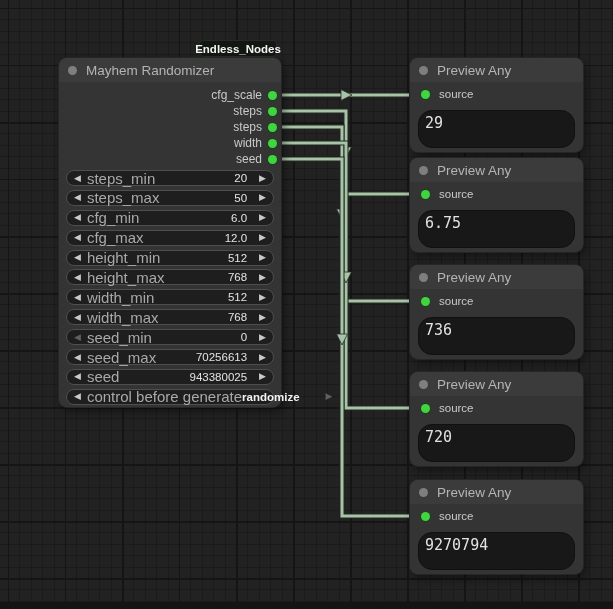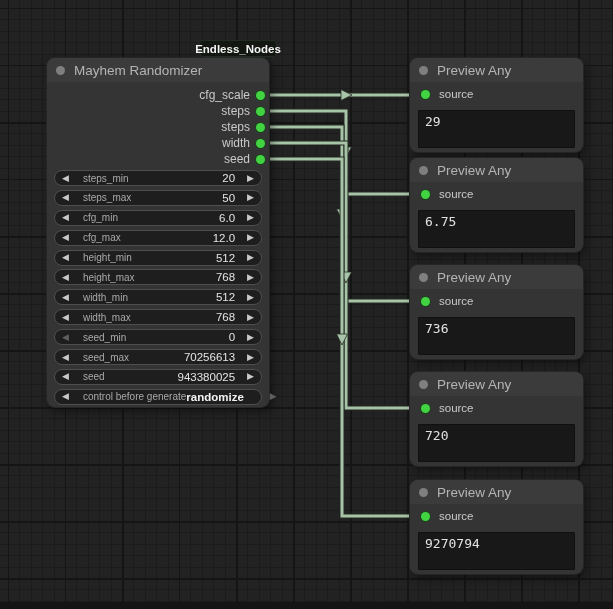--- a/index.html
+++ b/index.html
@@ -23,45 +23,45 @@
     position:absolute;background:#343434;border-radius:8px;z-index:2;
     box-shadow:0 0 0 1px #262626, 3px 4px 10px rgba(0,0,0,.45);
   }
   .titlebar{
     position:absolute;left:0;top:0;right:0;height:24px;background:#3b3b3b;
     border-radius:8px 8px 0 0;display:flex;align-items:center;
   }
   .tdot{width:9px;height:9px;border-radius:50%;background:#7f7f7f;margin-left:9px;flex:0 0 auto;}
   .ttext{color:#b4b4b4;font-size:13.5px;margin-left:9px;white-space:nowrap;}
 
-  .randomizer{left:47px;top:58px;width:222px;height:349px;}
+  .randomizer{left:59px;top:58px;width:222px;height:349px;}
   .outputs{position:absolute;left:0;top:29px;right:0;}
   .outrow{height:16px;display:flex;align-items:center;justify-content:flex-end;padding-right:4px;}
   .outlabel{color:#c9c9c9;font-size:12px;margin-right:6px;}
   .slot{width:9px;height:9px;border-radius:50%;background:#41d341;box-shadow:0 0 0 1px #1f401f;flex:0 0 auto;}
 
   .widgets{position:absolute;left:7px;right:7px;top:112px;display:flex;flex-direction:column;gap:3.9px;}
   .widget{
     height:16px;background:#1e1e1e;border:1px solid #4e4e4e;border-radius:9px;
     display:flex;align-items:center;box-sizing:border-box;padding:0 7px;
   }
   .arrow{color:#c9c9c9;font-size:9px;line-height:1;flex:0 0 auto;}
   .arrow.dim{color:#5f5f5f;}
-  .wlabel{color:#a9a9a9;font-size:10px;margin-left:14px;white-space:nowrap;}
+  .wlabel{color:#a9a9a9;font-size:15px;margin-left:6px;white-space:nowrap;}
   .wspacer{flex:1;}
   .wvalue{color:#e3e3e3;font-size:11.5px;margin-right:12px;white-space:nowrap;}
   .wvalue.bold{font-weight:bold;color:#f2f2f2;margin-right:26px;}
 
   .preview{left:410px;width:173px;height:94px;}
   .inrow{position:absolute;left:11px;top:29px;height:14px;display:flex;align-items:center;}
   .inlabel{color:#c9c9c9;font-size:11.5px;margin-left:9px;}
   .pv-text{
     position:absolute;left:8px;right:8px;top:52px;height:38px;background:#181818;
-    border:1px solid #101010;border-radius:1px;box-sizing:border-box;
-    color:#e2e2e2;font-family:"DejaVu Sans Mono",monospace;font-size:13px;
+    border:1px solid #101010;border-radius:14px;box-sizing:border-box;
+    color:#e2e2e2;font-family:"DejaVu Sans Mono",monospace;font-size:15px;
     padding:3px 6px;overflow:hidden;
   }
 
   .badge{
     position:absolute;left:199px;top:40px;width:78px;height:17px;z-index:3;
     background:#121712;border:1px solid #242d24;border-radius:4px;box-sizing:border-box;
     color:#f5f5f5;font-size:11.5px;font-weight:bold;
     display:flex;align-items:center;justify-content:center;white-space:nowrap;
   }
 </style>

